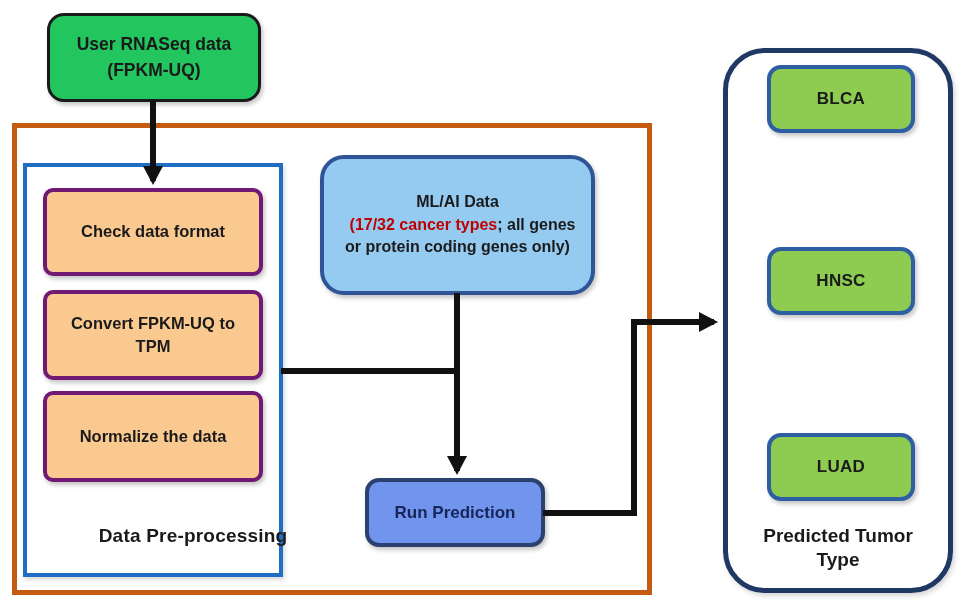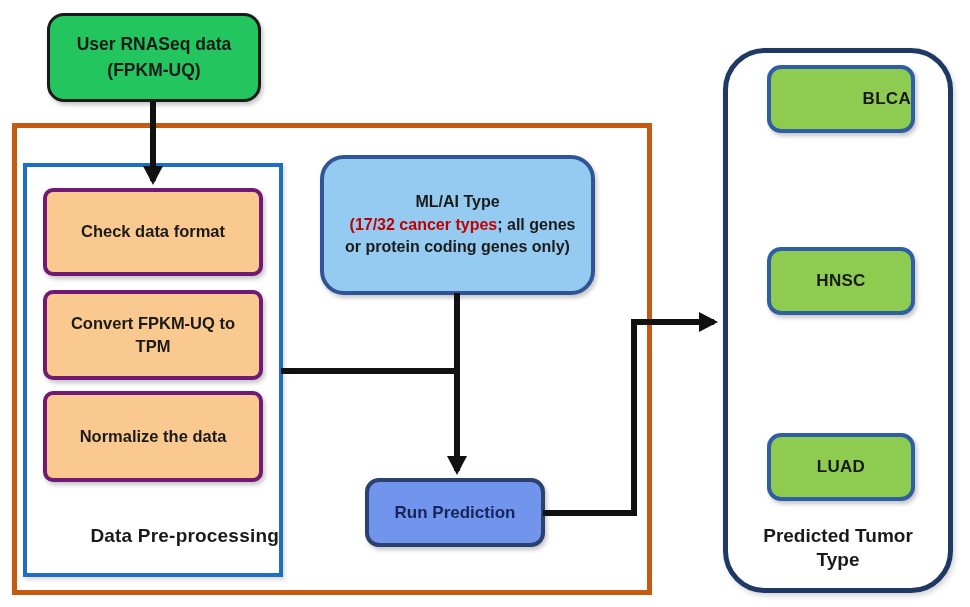--- a/index.html
+++ b/index.html
@@ -24,21 +24,21 @@
   }
   .preprocess-container {
     left: 23px; top: 163px; width: 260px; height: 414px;
     border: 4px solid #1E6FC4;
     background: #ffffff;
     box-shadow: 2px 3px 4px rgba(120,120,120,0.25);
     z-index: 2;
   }
   .preprocess-label {
     position: absolute; left: 0; bottom: 26px; width: 100%;
-    text-align: right; font-size: 19px; letter-spacing: 0.2px;
+    text-align: center; font-size: 19px; letter-spacing: 0.2px; padding-left: 40px;
   }
   .results-container {
     left: 723px; top: 48px; width: 230px; height: 545px;
     border: 5px solid #1F3864;
     border-radius: 42px;
     background: #ffffff;
     box-shadow: 2px 3px 5px rgba(120,120,120,0.3);
     z-index: 2;
   }
   .results-label {
@@ -76,21 +76,21 @@
   .run-box {
     left: 365px; top: 478px; width: 180px; height: 69px;
     background: #7195EC; border: 4px solid #2B4170; border-radius: 14px;
     font-size: 17px; color: #17255A;
   }
   .result-box {
     left: 767px; width: 148px; height: 68px;
     background: #8DCB51; border: 4px solid #2E5FA3; border-radius: 14px;
     font-size: 17px; letter-spacing: 0.3px;
   }
-  .result-0 { top: 65px; justify-content: flex-end; }
+  .result-0 { top: 65px; }
   .result-1 { top: 158px; }
   .result-2 { top: 247px; }
   .result-3 { top: 340px; }
   .result-4 { top: 433px; text-align: right; }
 
   
   .connectors {
     position: absolute; left: 0; top: 0; width: 970px; height: 607px;
     z-index: 6; pointer-events: none;
   }
@@ -118,21 +118,21 @@
   </div>
   <div class="abs node step-box step-2">
     <span>Convert FPKM-UQ to TPM</span>
   </div>
   <div class="abs node step-box step-3">
     <span>Normalize the data</span>
   </div>
 
   <div class="abs node ml-box">
     <div>
-      <div>ML/AI Type</div>
+      <div>ML/AI Data</div>
       <div><span class="red">(17/32 cancer types</span><span>; all genes or protein coding genes only)</span></div>
     </div>
   </div>
 
   <div class="abs node run-box">
     <span>Run Prediction</span>
   </div>
 
   <div class="abs results-container"></div>
   <div class="abs node result-box result-0">

